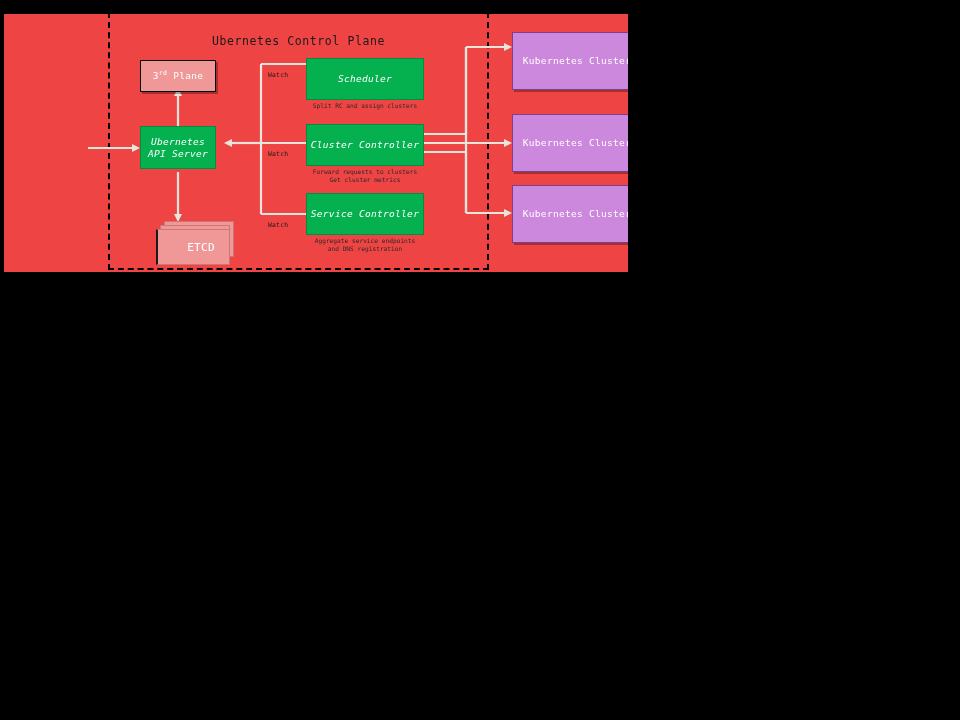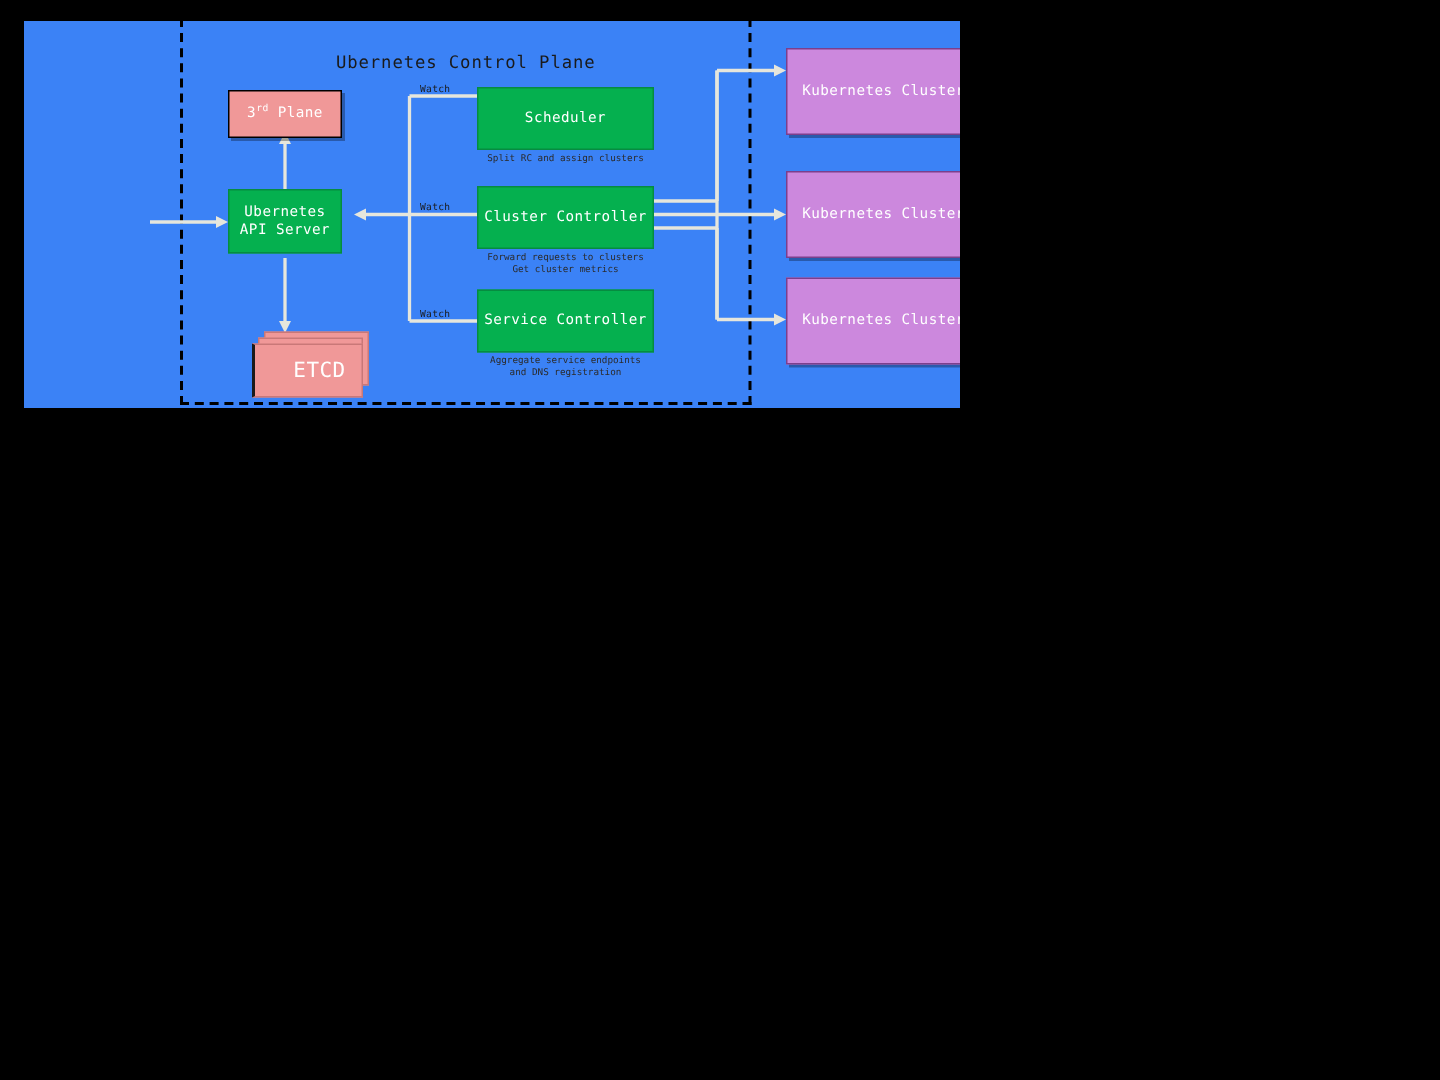--- a/index.html
+++ b/index.html
@@ -16,25 +16,25 @@
   #stage {
     position: relative;
     width: 960px;
     height: 720px;
     background: #000000;
   }
 
   
   #canvas {
     position: absolute;
-    left: 16px;
+    left: 4px;
     top: 14px;
     width: 624px;
     height: 258px;
-    background: #3b82f6;
+    background: #ef4444;
     overflow: hidden;
   }
 
   
   #plane-boundary {
     position: absolute;
     left: 104px;          
     top: -2px;
     width: 381px;
     height: 258px;
@@ -68,42 +68,42 @@
     text-align: center;
     color: #ffffff;
     font-size: 9.5px;
     line-height: 12px;
     letter-spacing: 0.3px;
     border: 1px solid rgba(0,0,0,0.55);
     z-index: 6;
   }
   .node .lbl { display: block; white-space: pre-line; }
 
-  .green  { background: #05b04f; border-color: #068c40; }
+  .green  { background: #05b04f; border-color: #068c40; font-style: italic; }
   .pink   { background: #f09898; border-color: #000000; }
   .purple { background: #cc88dd; border-color: #7b3f8c; }
 
   
   .shadowed { box-shadow: 2px 2px 0 rgba(0,0,0,0.30); }
 
   
   #etcd-wrap { position: absolute; left: 152px; top: 207px; width: 82px; height: 45px; z-index: 6; }
   #etcd-wrap .sheet {
     position: absolute;
     background: #f09898;
     border: 1px solid #c97878;
     box-sizing: border-box;
   }
   #etcd-wrap .s1 { left: 8px; top: 0px;  width: 70px; height: 36px; }
   #etcd-wrap .s2 { left: 4px; top: 4px;  width: 70px; height: 36px; }
   #etcd-wrap .s3 { left: 0px; top: 8px;  width: 74px; height: 36px; border-left: 2px solid #1a1a1a; }
   #etcd-wrap .etcd-label {
     position: absolute; left: 0; top: 8px; width: 90px; height: 36px;
     display: flex; align-items: center; justify-content: center;
-    color: #ffffff; font-size: 14px; letter-spacing: 0.3px;
+    color: #ffffff; font-size: 11px; letter-spacing: 0.3px;
   }
 
   
   .caption {
     position: absolute;
     text-align: center;
     font-size: 6.2px;
     line-height: 7.6px;
     color: #2b2b2b;
     white-space: pre-line;
@@ -111,20 +111,21 @@
   }
 
   
   .edge-label {
     position: absolute;
     font-size: 6.4px;
     color: #1a1a1a;
     letter-spacing: 0.2px;
     z-index: 7;
     background: transparent;
+    margin-top: 16px;
   }
 
   
   #edges {
     position: absolute;
     left: 0; top: 0;
     width: 624px; height: 258px;
     z-index: 2;
     pointer-events: none;
   }

